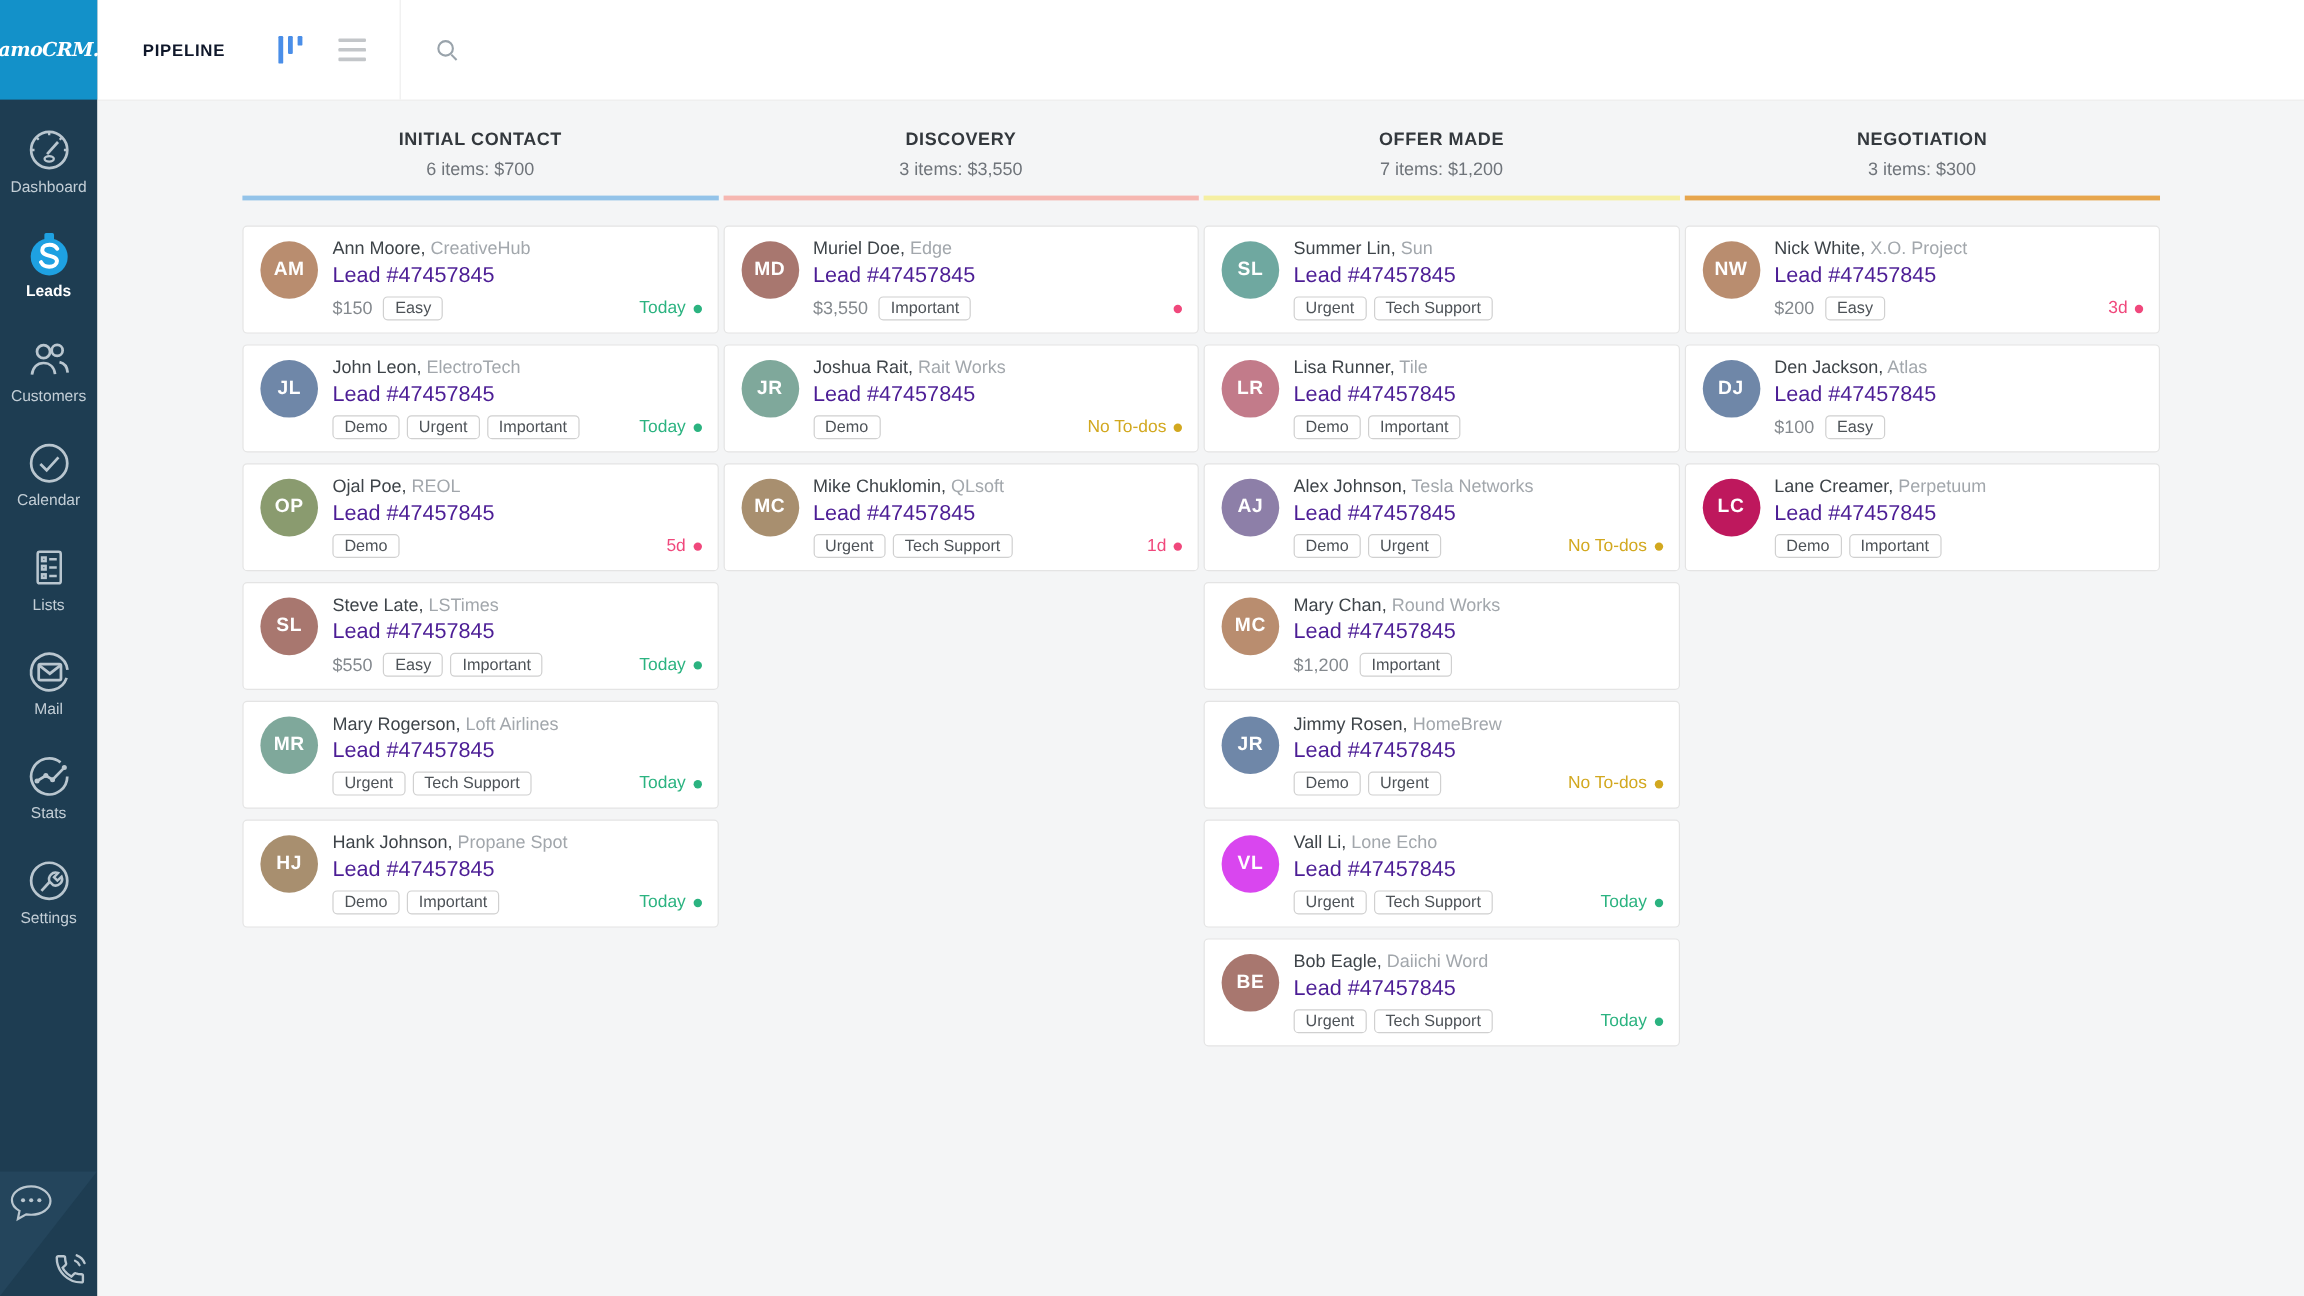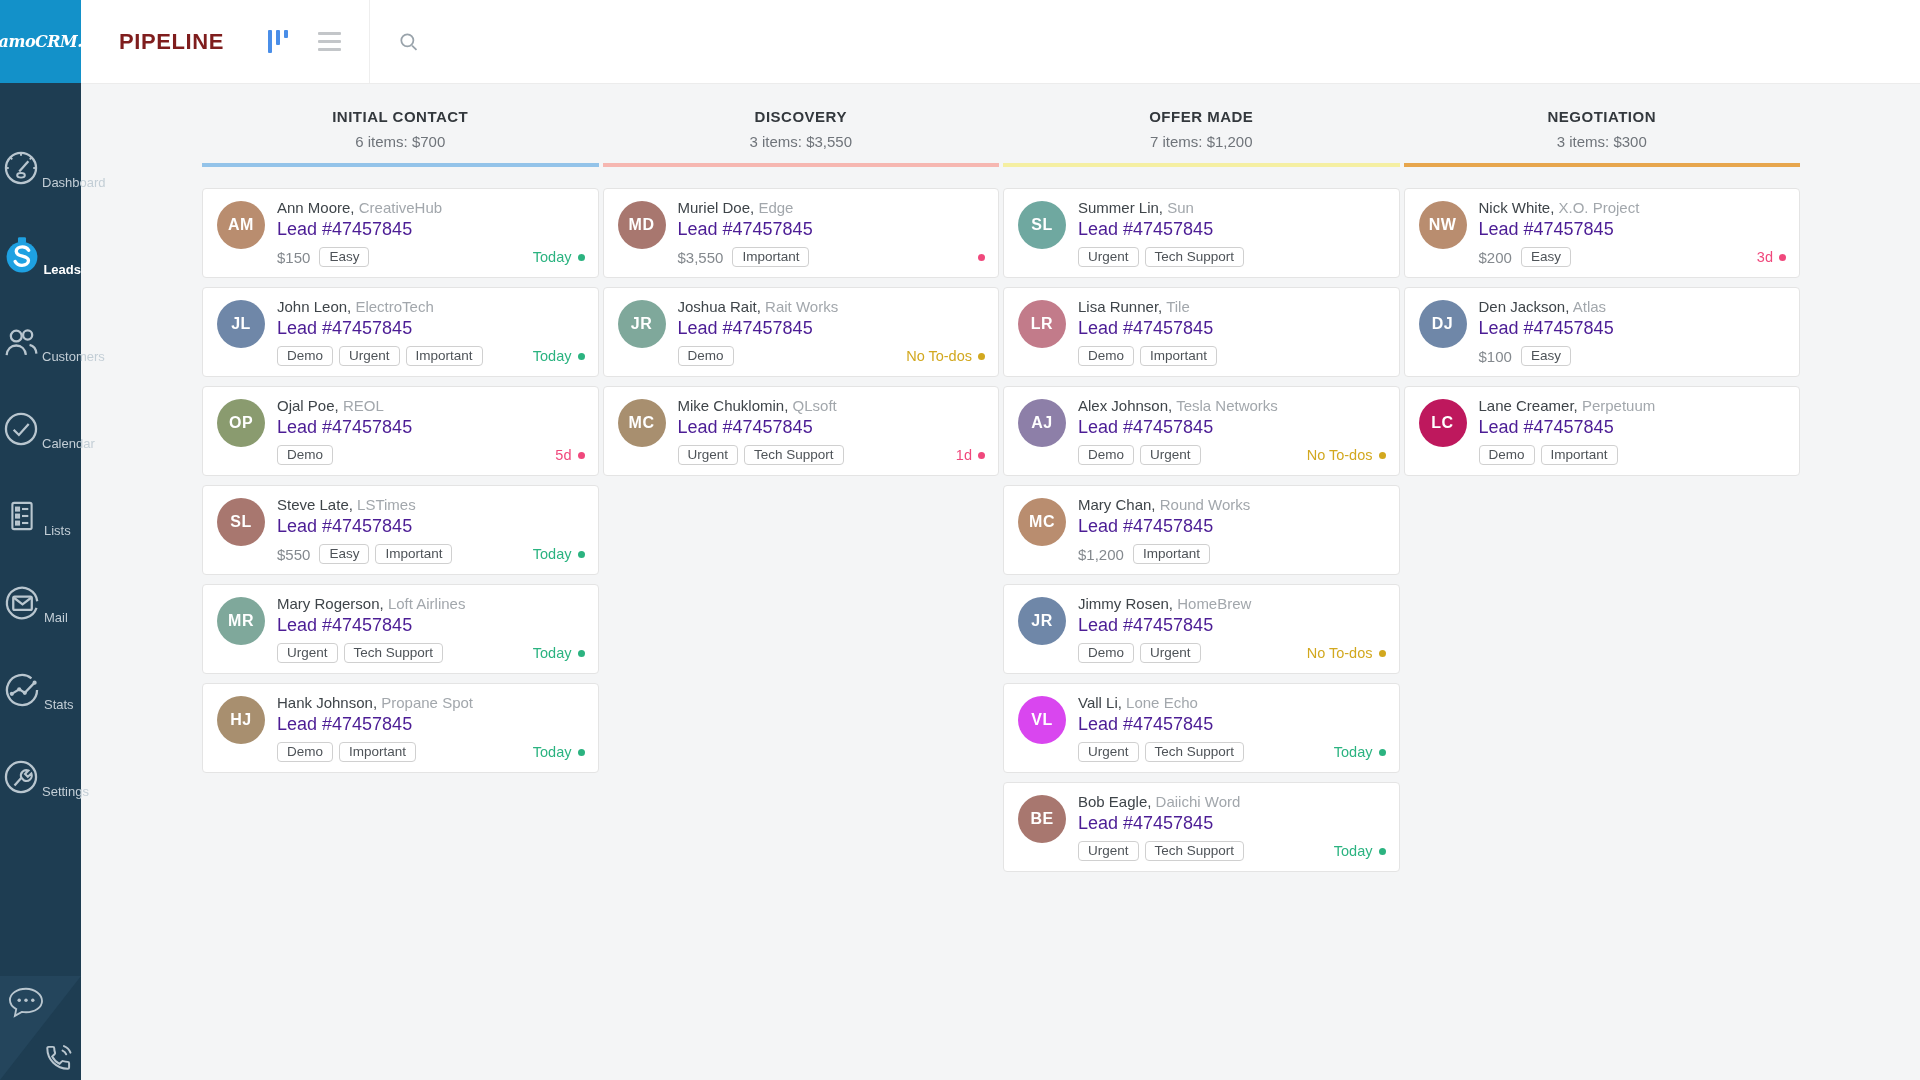--- a/index.html
+++ b/index.html
@@ -5,35 +5,35 @@
   html,body{margin:0;padding:0;}
   body{width:1920px;height:1080px;overflow:hidden;background:#f4f5f6;
        font-family:"Liberation Sans",sans-serif;-webkit-font-smoothing:antialiased;}
   .app{position:relative;width:1920px;height:1080px;display:flex;border-radius:30px;}
 
   
   .sidebar{width:81px;flex-shrink:0;background:#1e3d52;position:relative;z-index:3;display:flex;flex-direction:column;}
   .logo{height:83px;background:#1391c9;color:#fff;display:flex;align-items:center;justify-content:center;
         font-family:"DejaVu Serif",serif;font-style:italic;font-weight:bold;font-size:16px;cursor:pointer;letter-spacing:-0.5px;}
   .nav{padding-top:20px;display:flex;flex-direction:column;}
-  .nav-item{height:87px;display:flex;flex-direction:row;align-items:flex-end;color:#b9c6cf;cursor:pointer;}
+  .nav-item{height:87px;display:flex;flex-direction:column;align-items:center;color:#b9c6cf;cursor:pointer;}
   .nav-icon{width:44px;height:44px;display:flex;align-items:center;justify-content:center;}
   .nav-icon svg{width:42px;height:42px;}
   .nav-label{font-size:13px;color:#c3ced6;margin-top:1px;}
   .nav-item.active .nav-label{color:#ffffff;font-weight:bold;}
   .sidebar-bottom{position:absolute;left:0;bottom:0;width:81px;height:104px;overflow:hidden;}
   .sidebar-bottom::before{content:"";position:absolute;inset:0;background:#24455c;
         clip-path:polygon(0 0,100% 0,0 100%);}
   .chat-ic{position:absolute;top:9px;left:5px;width:42px;height:38px;color:#b9c6cf;cursor:pointer;}
   .phone-ic{position:absolute;bottom:5px;right:6px;width:34px;height:34px;color:#b9c6cf;cursor:pointer;}
 
   
   .main{flex:1;display:flex;flex-direction:column;min-width:0;}
   .topbar{height:83px;background:#fff;border-bottom:1px solid #ececec;display:flex;align-items:center;flex-shrink:0;}
-  .tb-title{font-size:22px;font-weight:bold;letter-spacing:.6px;color:#7f1d1d;margin-left:38px;cursor:default;}
+  .tb-title{font-size:14px;font-weight:bold;letter-spacing:.6px;color:#0f172a;margin-left:38px;cursor:default;}
   .view-btn{display:flex;align-items:flex-start;margin-left:44px;cursor:pointer;}
   .view-btn .vbar{width:4px;border-radius:1px;background:#4a8ee8;margin-right:4px;}
   .view-btn .v1{height:23px;}.view-btn .v2{height:15px;}.view-btn .v3{height:8px;}
   .list-btn{display:flex;flex-direction:column;margin-left:26px;cursor:pointer;}
   .list-btn .hbar{width:23px;height:3px;background:#c3c6c9;border-radius:1px;margin:2.5px 0;}
   .tb-divider{width:1px;height:83px;background:#eeeeee;margin-left:28px;}
   .searchbox{display:flex;align-items:center;margin-left:28px;flex:1;}
   .searchbox svg{width:22px;height:22px;}
   .searchbox input{border:none;outline:none;font-size:17px;color:#333;margin-left:11px;width:480px;
         font-family:"Liberation Sans",sans-serif;background:transparent;}

